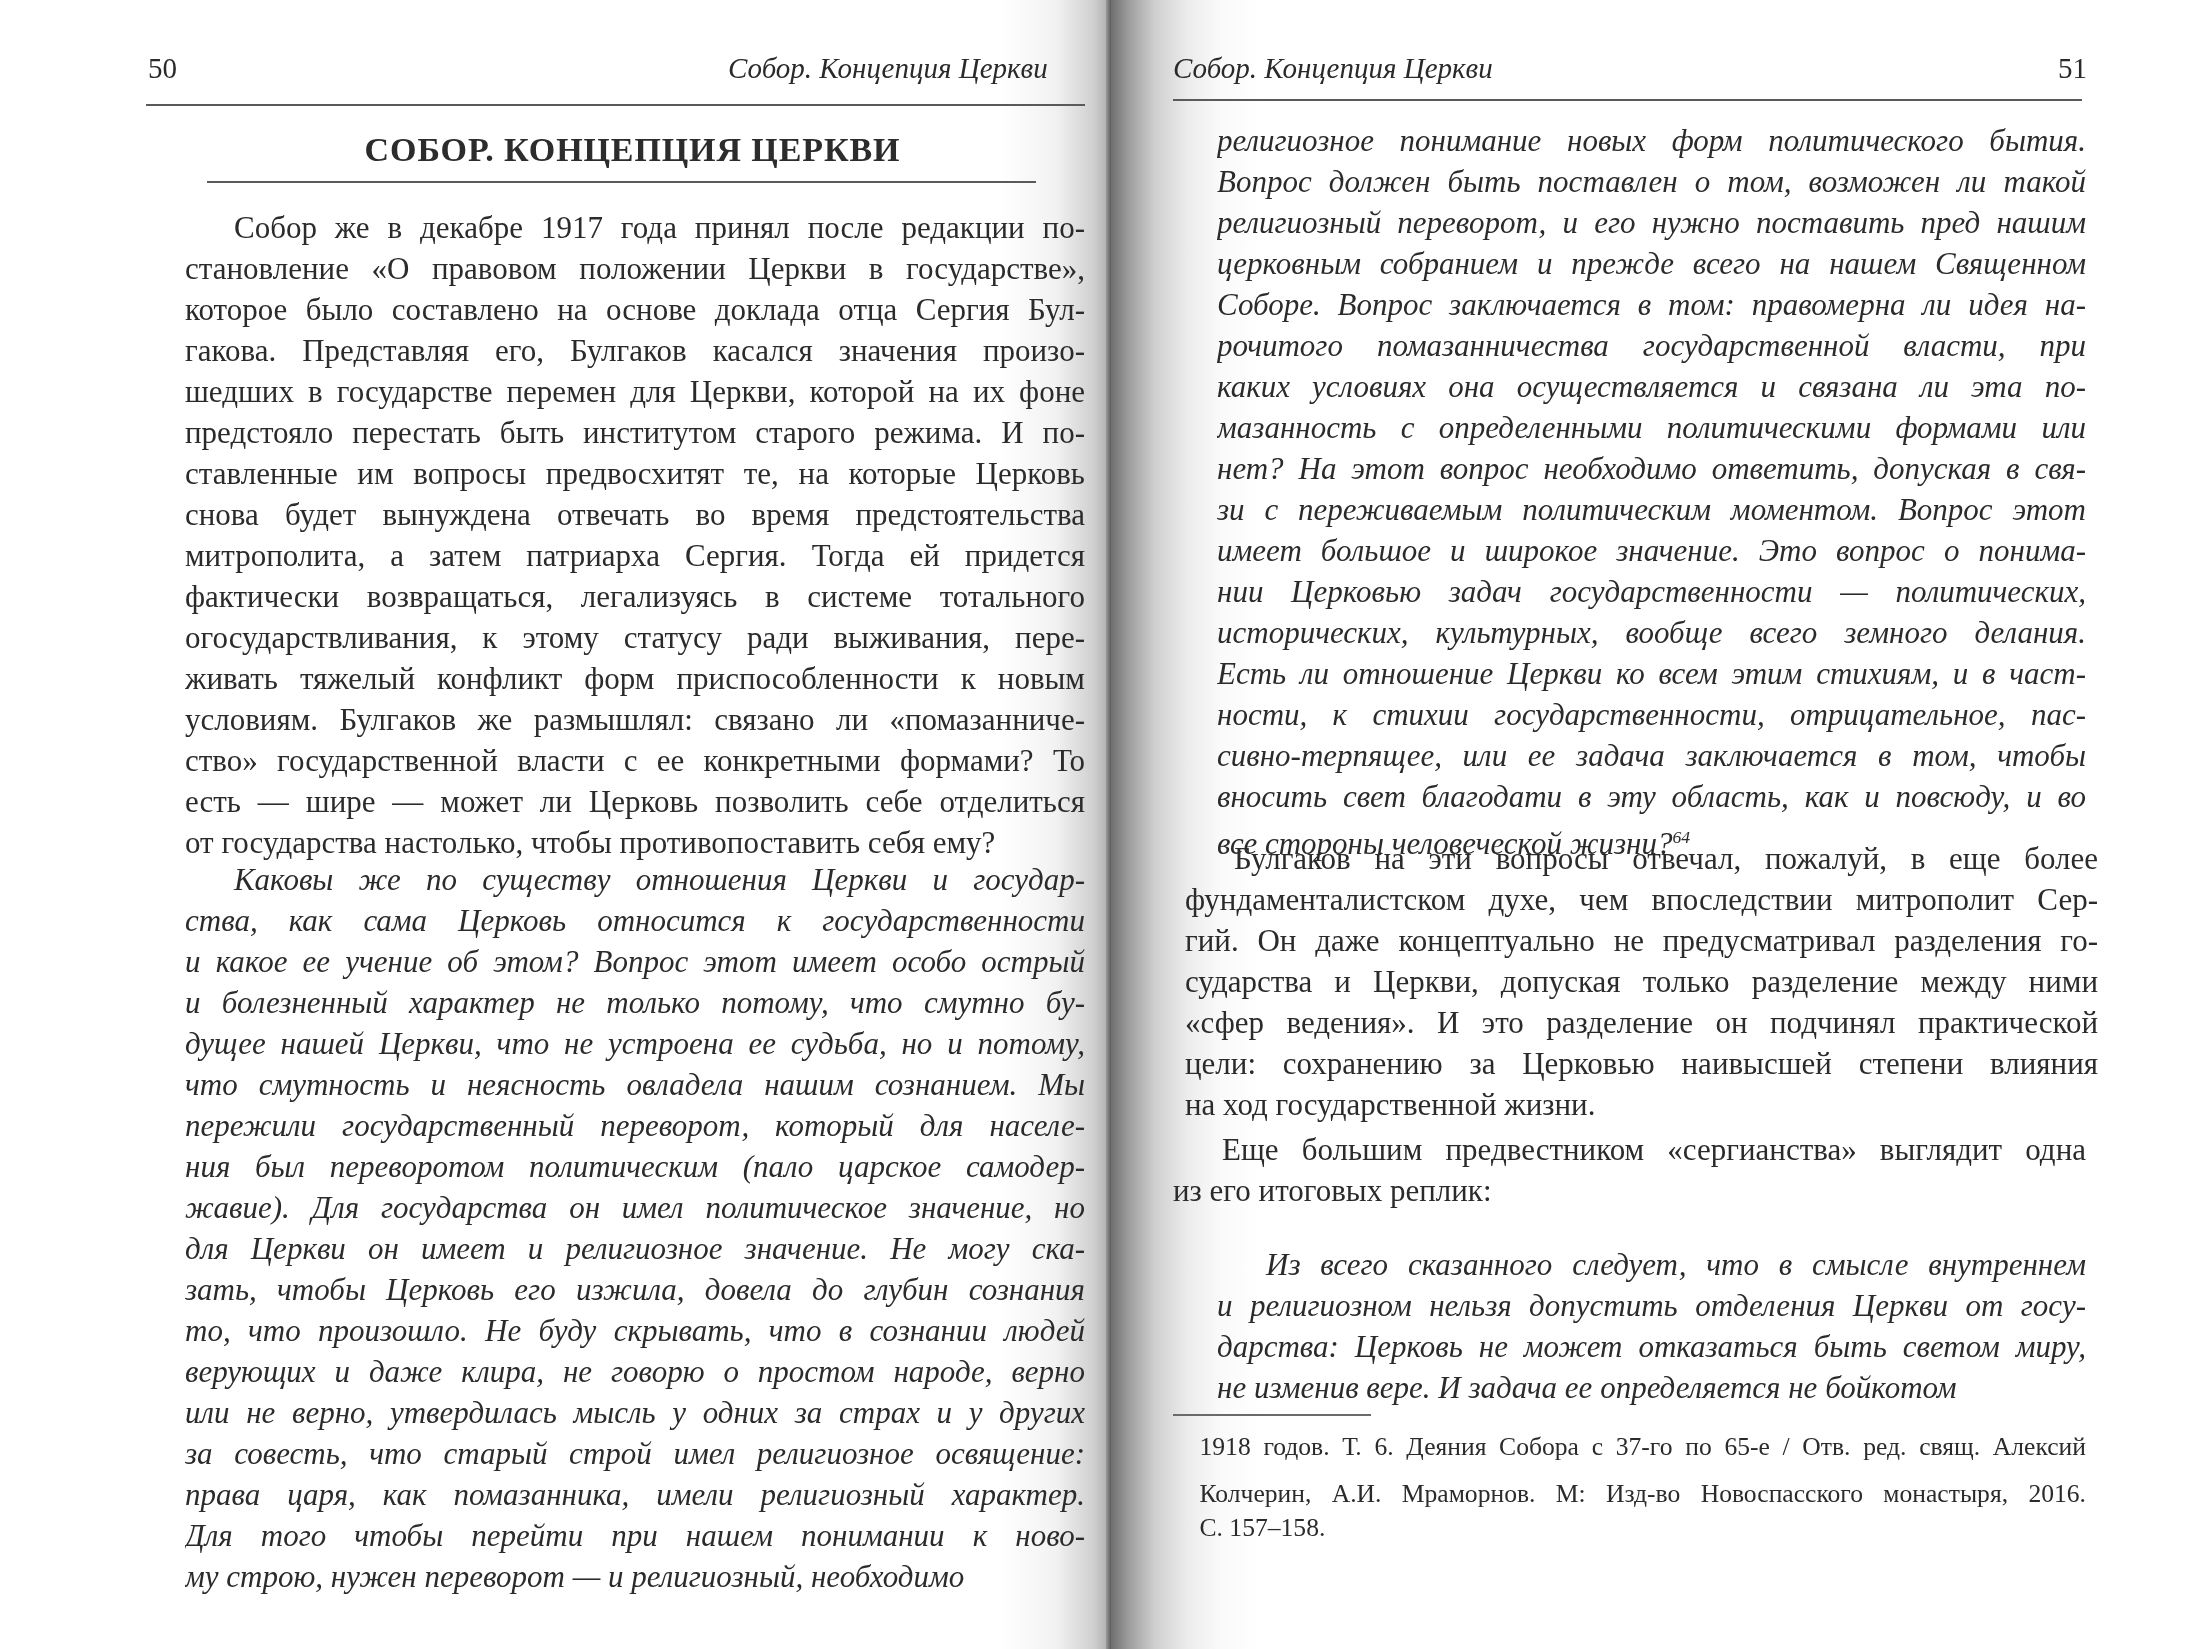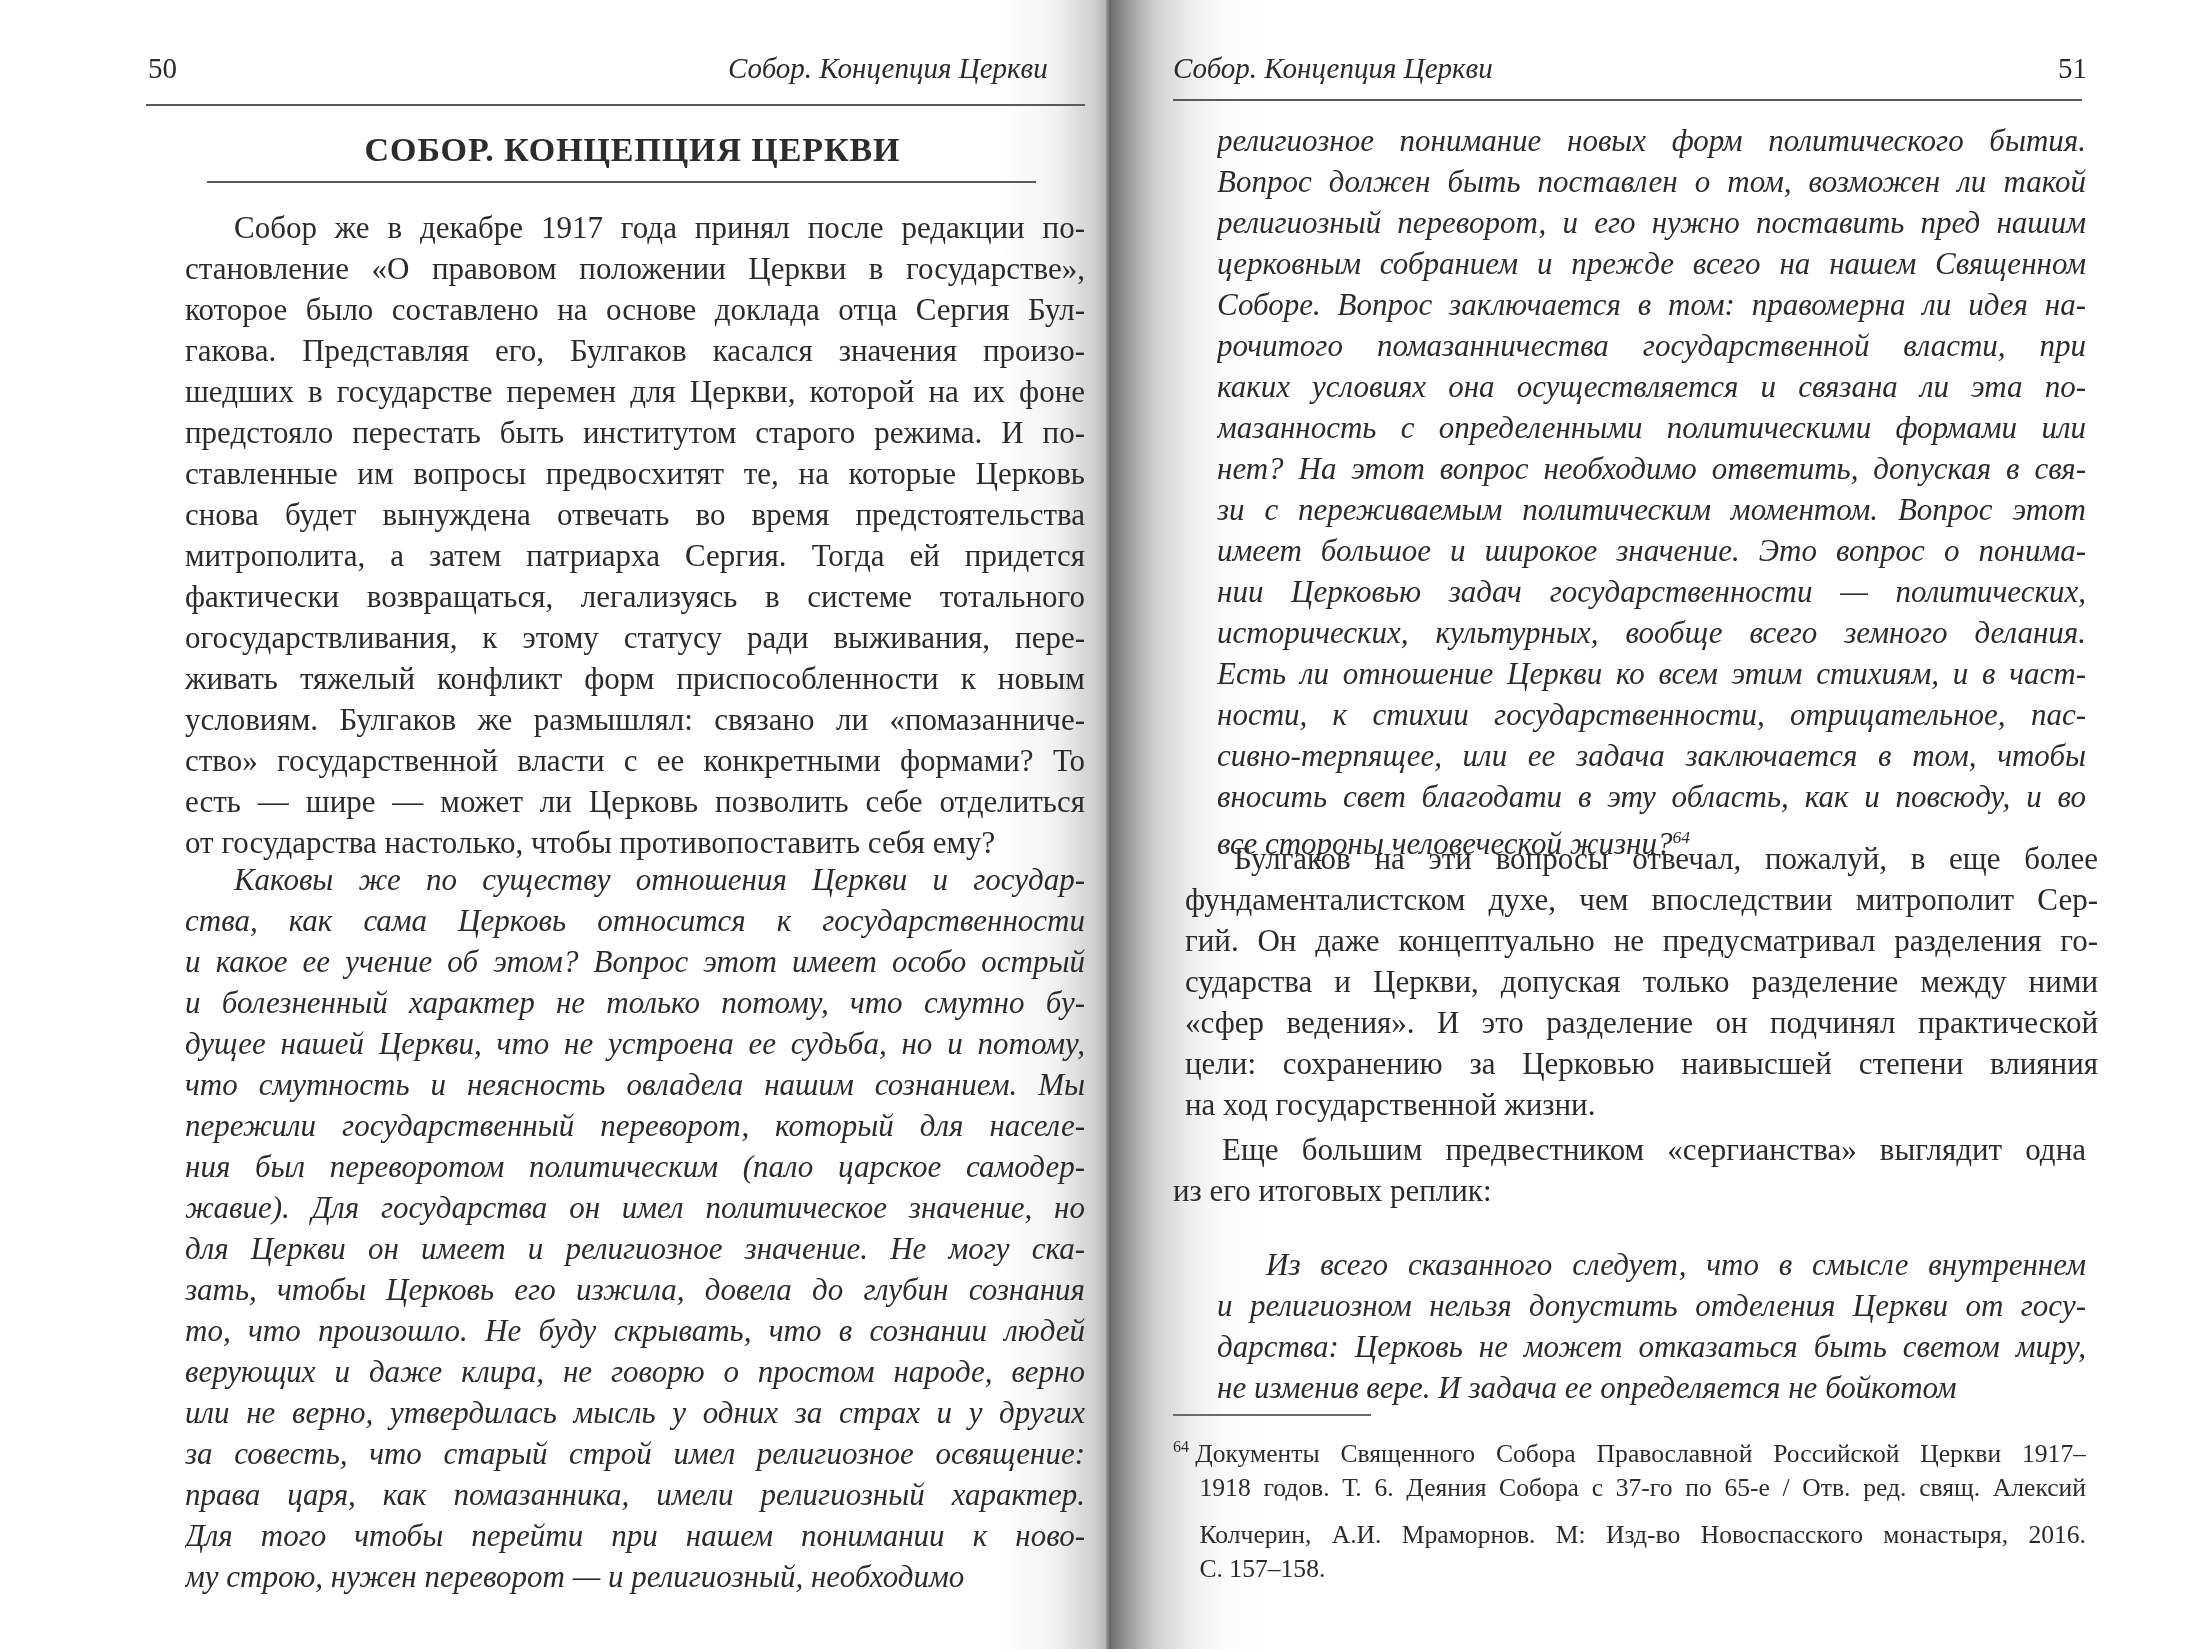--- a/index.html
+++ b/index.html
@@ -147,20 +147,19 @@
           <span class="line">и религиозном нельзя допустить отделения Церкви от госу-</span>
           <span class="line">дарства: Церковь не может отказаться быть светом миру,</span>
           <span class="line last">не изменив вере. И задача ее определяется не бойкотом</span>
         </div>
     </div>
   </div>
 
   <div class="fn-rule"></div>
   <div class="footnote">
     <div id="fn">
-        <span class="line"><span class="fn-mark">64</span>Документы Священного Собора Православной Российской Церкви 1917–</span>
         <span class="line" style="padding-left: 26.5px;">1918 годов. Т. 6. Деяния Собора с 37-го по 65-е / Отв. ред. свящ. Алексий</span>
         <span class="line" style="padding-left: 26.5px; margin-top: 13px;">Колчерин, А.И. Мраморнов. М: Изд-во Новоспасского монастыря, 2016.</span>
         <span class="line last" style="padding-left: 26.5px;">С. 157–158.</span>
       </div>
   </div>
 </div>
 
 
 </body></html>

